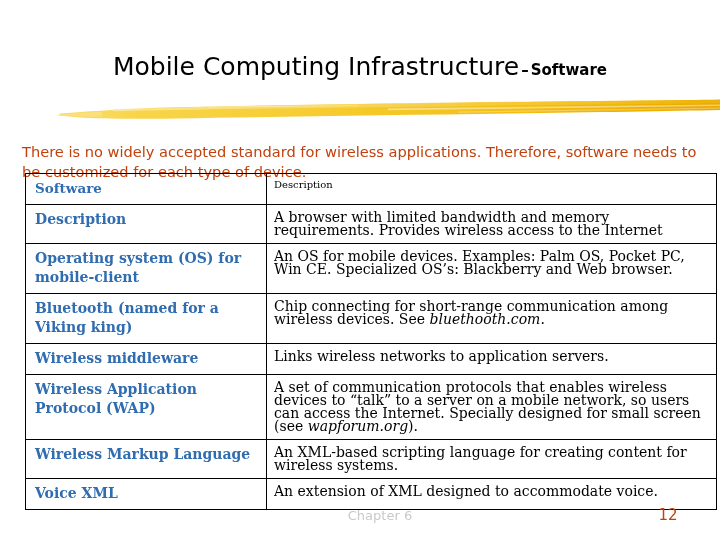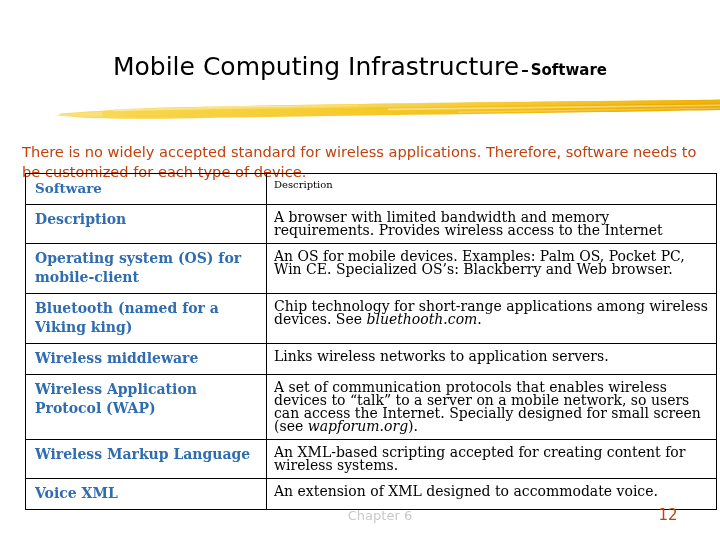--- a/index.html
+++ b/index.html
@@ -189,38 +189,38 @@
       <td class="cell-desc">A browser with limited bandwidth and memory requirements.  Provides wireless access to the Internet</td>
     </tr>
 
     <tr>
       <td class="cell-name">Operating system (OS) for mobile-client</td>
       <td class="cell-desc">An OS for mobile devices.  Examples: Palm OS, Pocket PC, Win CE.  Specialized OS’s: Blackberry and Web browser.</td>
     </tr>
 
     <tr>
       <td class="cell-name">Bluetooth (named for a Viking king)</td>
-      <td class="cell-desc"><span>Chip technology for short-range applications among wireless devices. See </span><span class="it">bluethooth.com</span><span>.</span></td>
+      <td class="cell-desc"><span>Chip connecting for short-range communication among wireless devices. See </span><span class="it">bluethooth.com</span><span>.</span></td>
     </tr>
 
 
 
     <tr>
       <td class="cell-name">Wireless middleware</td>
       <td class="cell-desc">Links wireless networks to application servers.</td>
     </tr>
 
     <tr>
       <td class="cell-name">Wireless Application Protocol (WAP)</td>
       <td class="cell-desc"><span>A set of communication protocols that enables wireless devices to “talk” to a server on a mobile network, so users can access the Internet.  Specially designed for small screen (see </span><span class="it">wapforum.org</span><span>).</span></td>
     </tr>
 
     <tr>
       <td class="cell-name">Wireless Markup Language</td>
-      <td class="cell-desc">An XML-based scripting accepted for creating content for wireless systems.</td>
+      <td class="cell-desc">An XML-based scripting language for creating content for wireless systems.</td>
     </tr>
 
     <tr>
       <td class="cell-name">Voice XML</td>
       <td class="cell-desc">An extension of XML designed to accommodate voice.</td>
     </tr>
   </tbody>
 </table>
 
 <div id="footer-chapter">Chapter 6</div>

